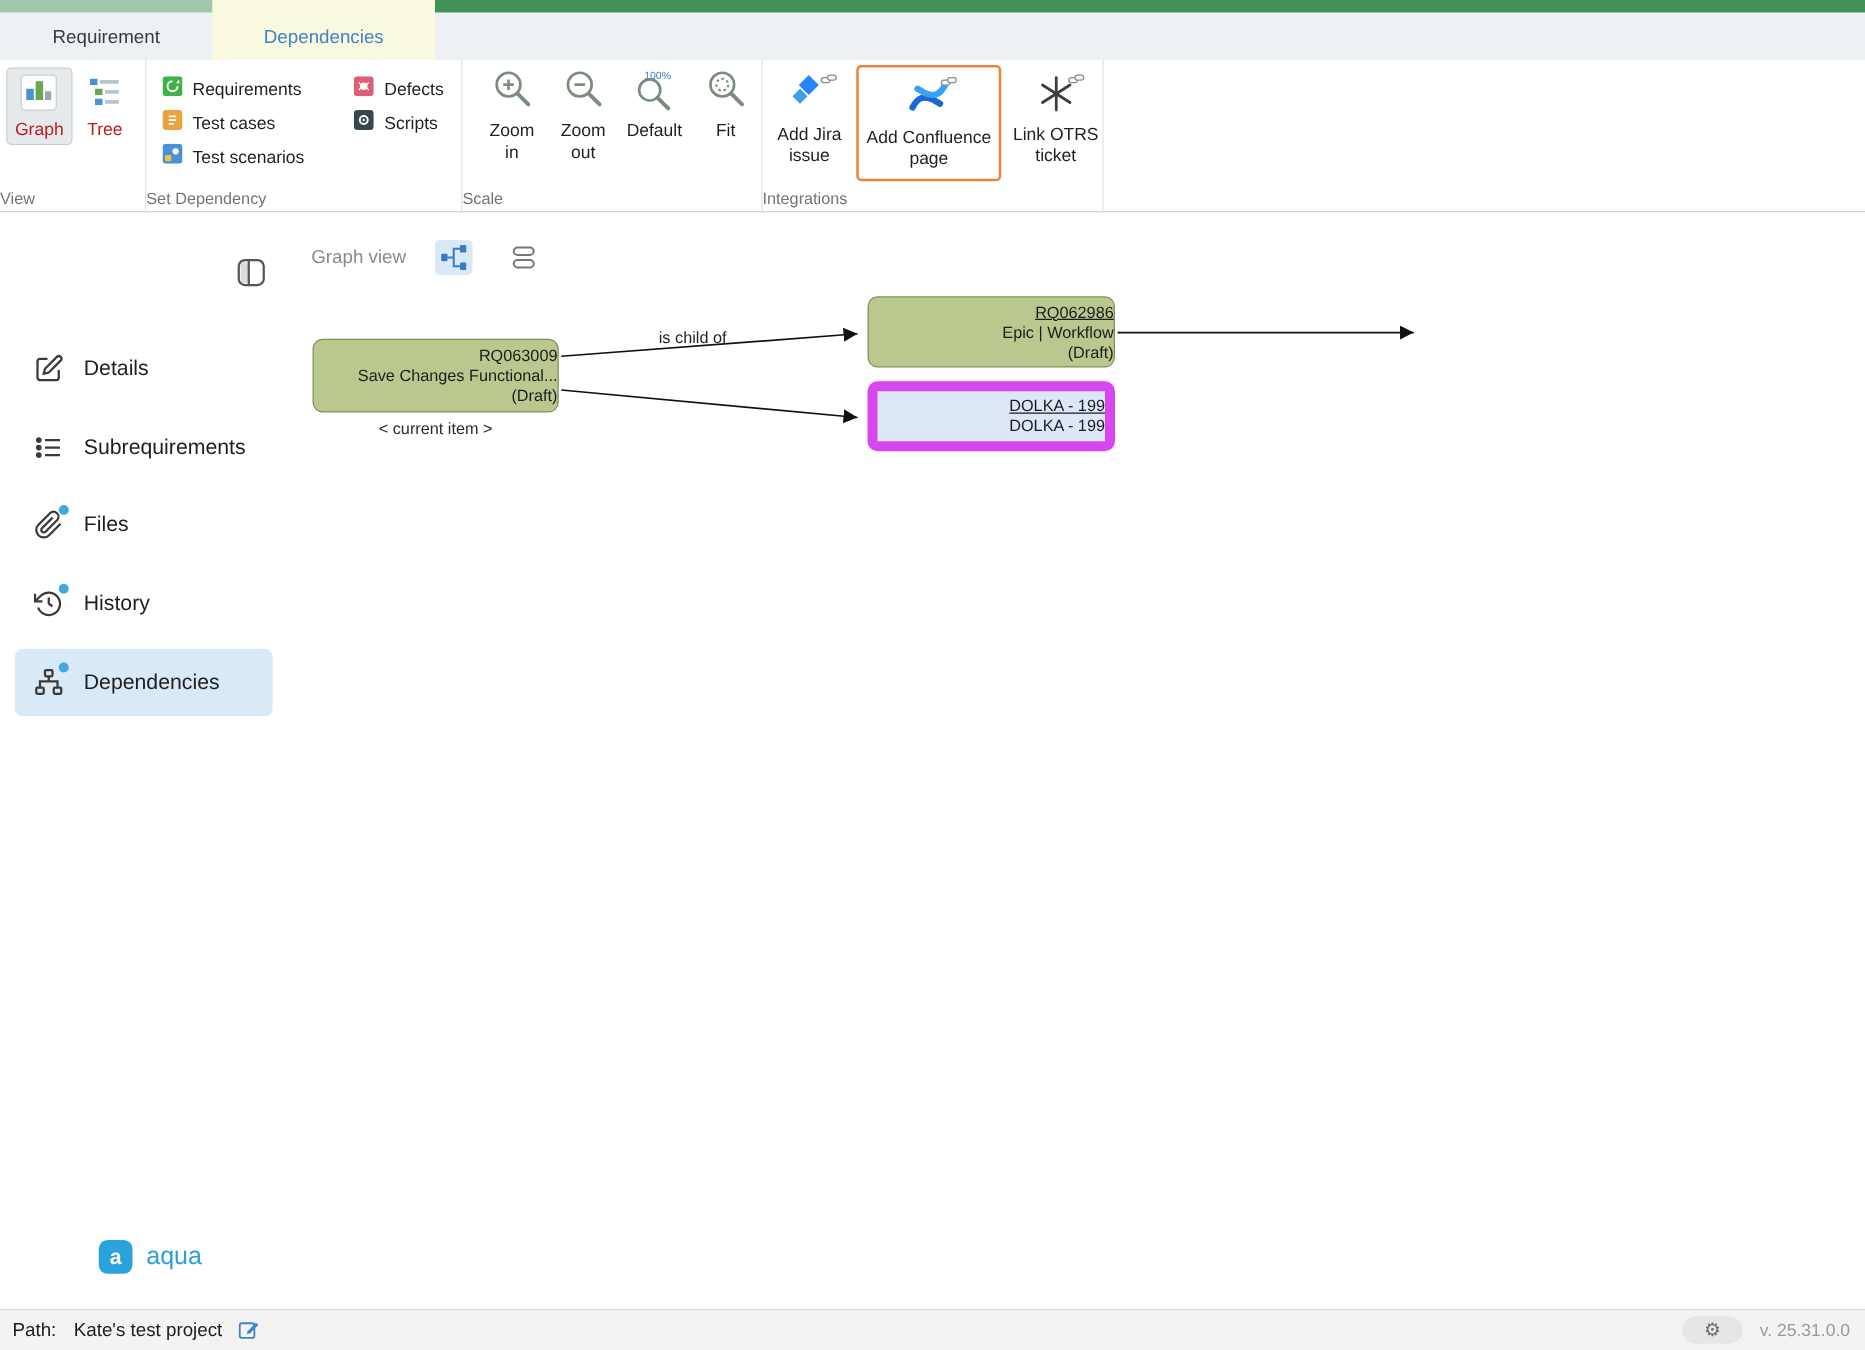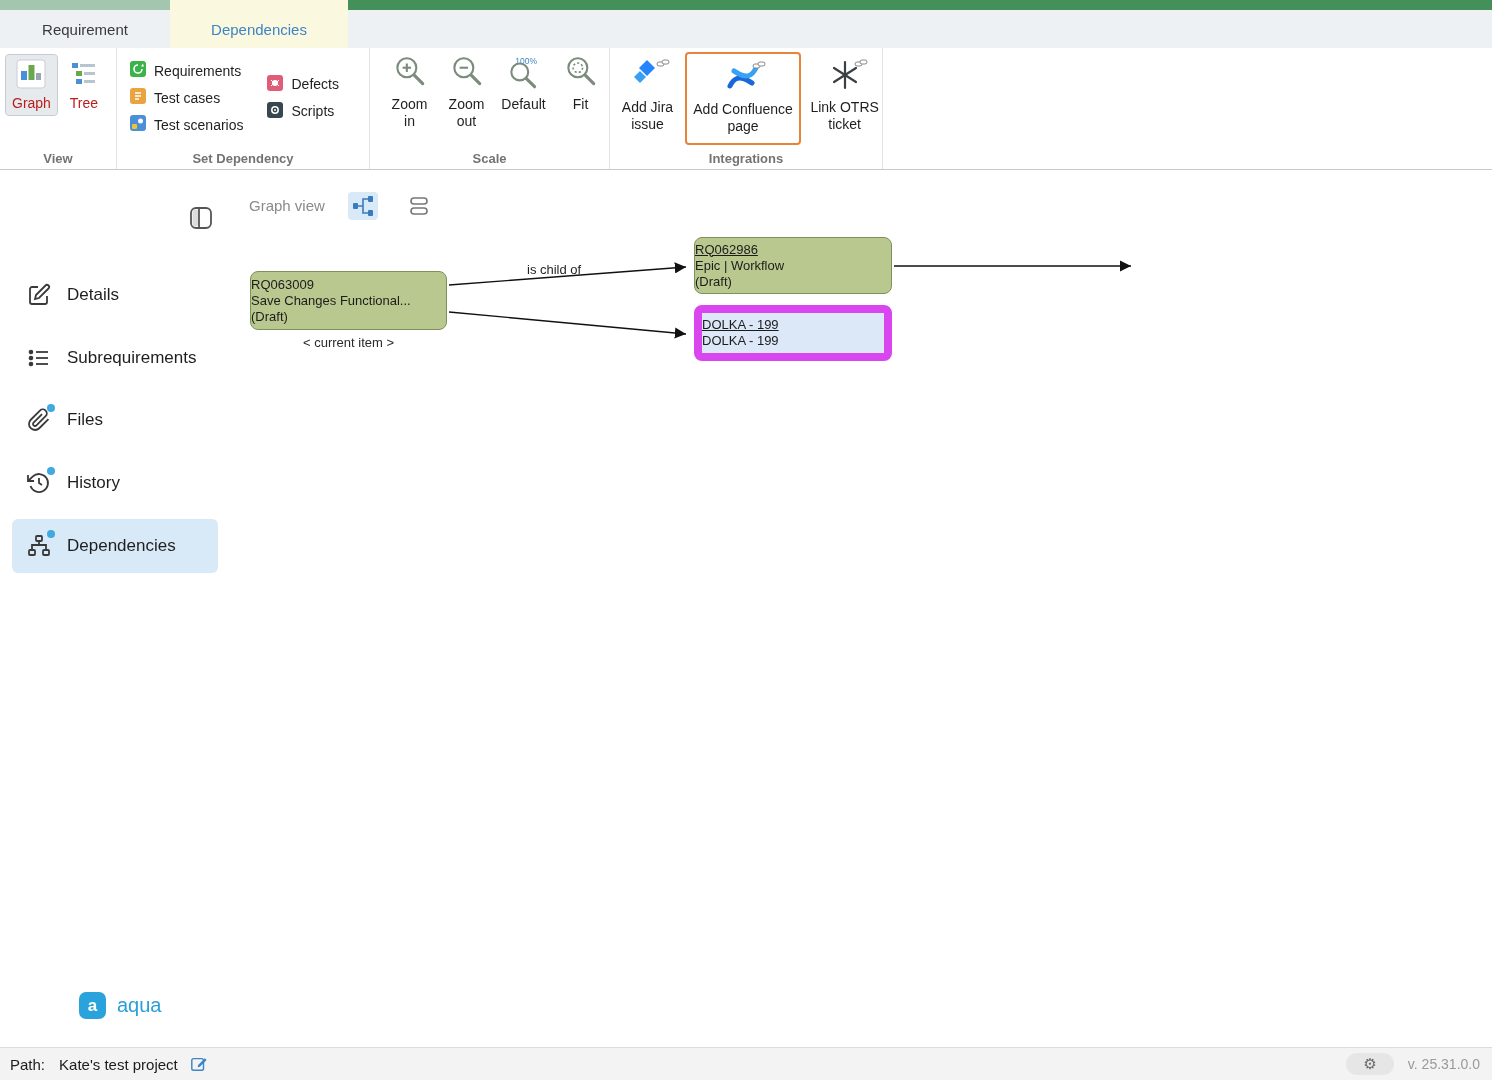--- a/index.html
+++ b/index.html
@@ -14,31 +14,31 @@
 
   
   .tabrow { height:38px; background:#eef1f4; display:flex; font-size:15px; }
   .tab { display:flex; align-items:center; justify-content:center; cursor:default; }
   .tab-req { width:170px; color:#3a3a3a; }
   .tab-dep { width:178px; background:#fbf8e0; color:#3d85c6; }
 
   
   .ribbon { height:122px; background:#fff; border-bottom:1px solid #c9c9c9; display:flex; }
   .rgroup { position:relative; height:100%; border-right:1px solid #e3e3e3; }
-  .rgroup-label { position:absolute; bottom:3px; left:0; width:100%; text-align:center;
-                  font-size:13px; color:#737373;font-weight:bold; }
+  .rgroup-label { position:absolute; bottom:3px; left:0; width:100%; text-align:left;
+                  font-size:13px; color:#737373; }
   .g-view { width:117px; } .g-dep { width:253px; } .g-scale { width:240px; } .g-int { width:273px; }
   .r-fill { flex:1; }
 
   .view-buttons { display:flex; padding:7px 0 0 6px; gap:6px; }
   .ribbon-big-btn { display:flex; flex-direction:column; align-items:center; gap:3px;
                     padding:4px 6px; border-radius:3px; font-size:14px; color:#b91c1c; }
   .ribbon-big-btn.selected { background:#e7eaed; outline:1px solid #c6ccd2; }
 
-  .dep-cols { display:flex; padding:9px 0 0 13px; gap:24px;align-items:center; }
+  .dep-cols { display:flex; padding:9px 0 0 13px; gap:40px; }
   .dep-col { display:flex; flex-direction:column; }
   .dep-item { display:flex; align-items:center; gap:8px; height:27px; font-size:14px; color:#1f1f1f; }
 
   .scale-row { display:flex; padding:6px 0 0 12px; gap:2px; }
   .scale-btn { width:55px; display:flex; flex-direction:column; align-items:center;
                font-size:14px; line-height:17px; color:#1f1f1f; text-align:center; }
 
   .integrations-row { display:flex; padding:2px 0 0 6px; align-items:flex-start; }
   .int-btn { display:flex; flex-direction:column; align-items:center; font-size:14px; line-height:17px;
              color:#1f1f1f; padding-top:8px; width:64px; text-align:center; }
@@ -61,21 +61,21 @@
 
   .side-item { position:absolute; left:12px; width:206px; height:40px; display:flex;
                align-items:center; gap:16px; padding-left:15px; font-size:17px; color:#1f1f1f; }
   .side-item.selected { height:54px; background:#d8e9f7; border-radius:6px; }
   .side-icon { position:relative; width:24px; height:24px; flex:0 0 24px; }
   .dot { position:absolute; top:-4px; right:-4px; width:8px; height:8px; border-radius:50%;
          background:#3fa9e0; }
 
   .edges { position:absolute; left:0; top:0; width:1492px; height:877px; pointer-events:none; }
 
-  .node { position:absolute; border-radius:8px; display:flex; flex-direction:column; align-items:flex-start;
+  .node { position:absolute; border-radius:8px; display:flex; flex-direction:column; align-items:flex-end;
           justify-content:center; font-size:13px; line-height:16px; color:#1c1c1c; text-align:center; }
   .node-green { background:#b9c88e; border:1px solid #7e9159; }
   .node-current { left:250px; top:101px; width:197px; height:59px; }
   .node-parent  { left:694px; top:67px;  width:198px; height:57px; }
   .node-jira    { left:694px; top:135px; width:198px; height:56px; background:#dce8f8; border:8px solid #d946ef; }
   .node-related { left:1139px; top:68px; width:198px; height:56px; background:#b9c88e;
                   border:2px dashed #66784a; color:#2f6bcc; }
   .node .u { text-decoration:underline; }
   .current-marker { position:absolute; left:250px; top:165px; width:197px; text-align:center;
                     font-size:13px; color:#2a2a2a; }

